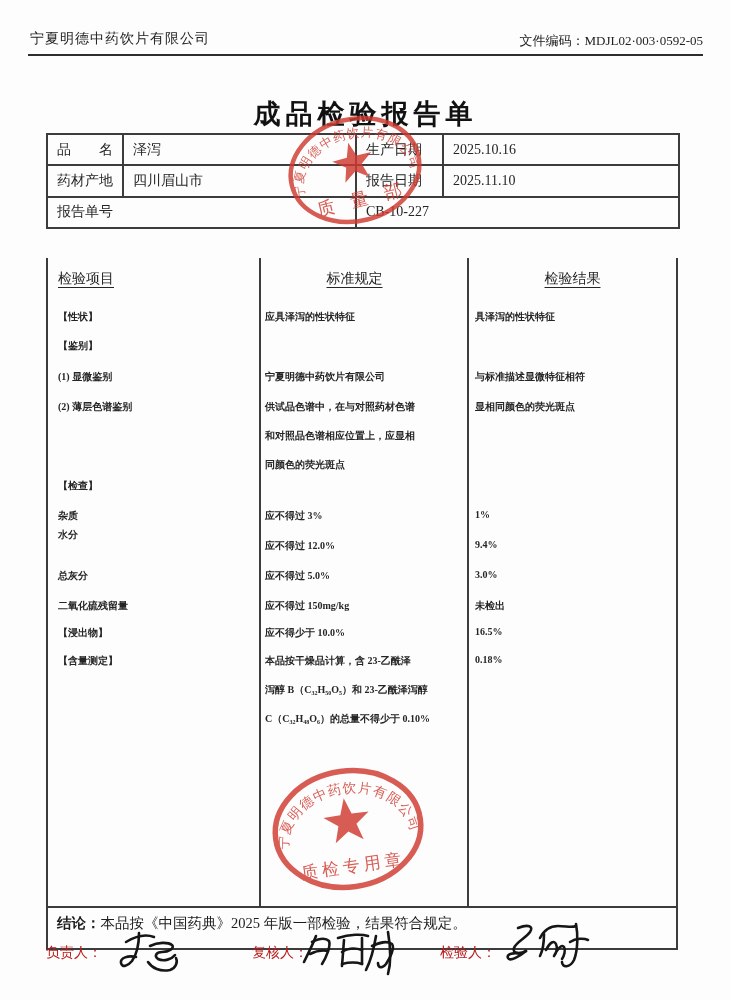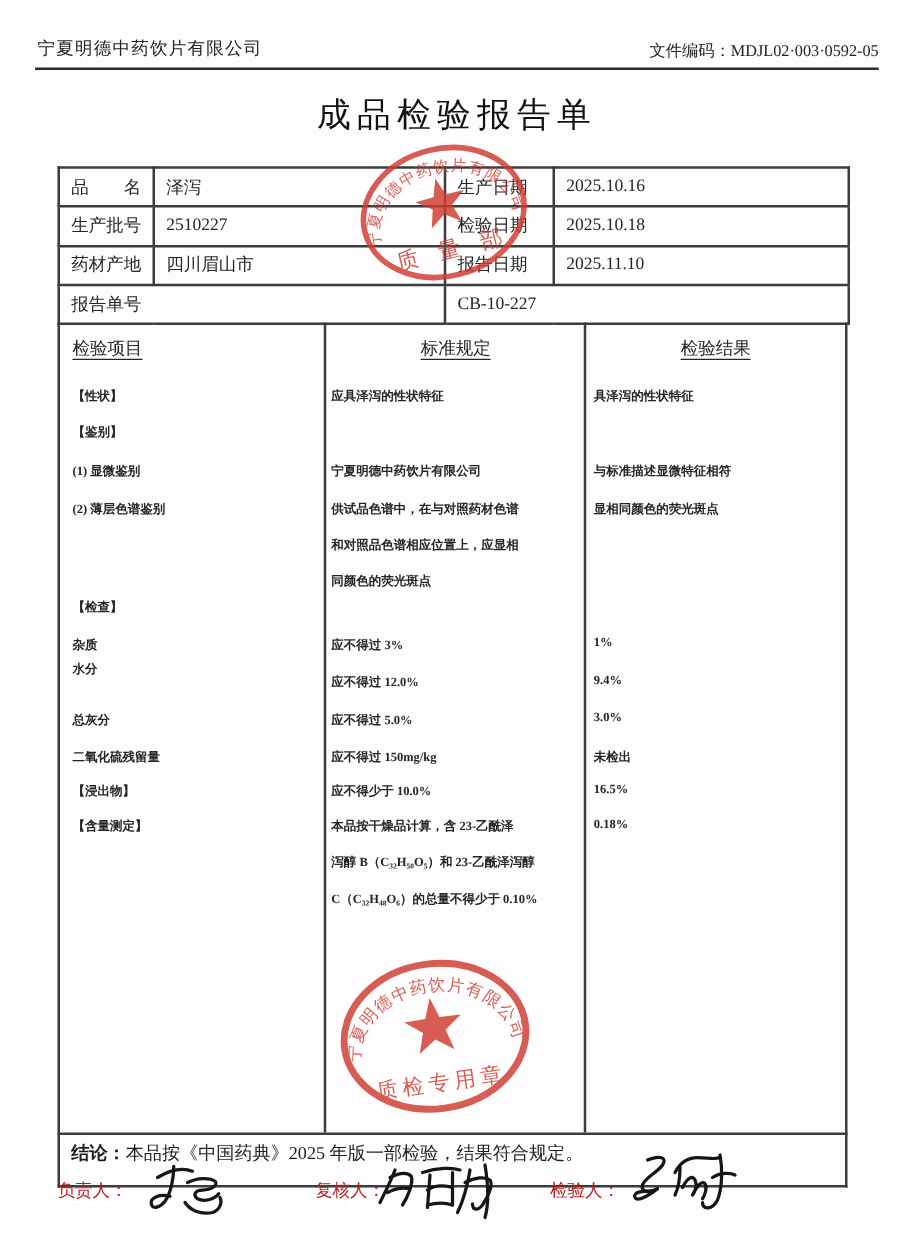--- a/index.html
+++ b/index.html
@@ -3,32 +3,32 @@
 <meta charset="utf-8">
 <style>
   html,body{margin:0;padding:0;background:#ffffff;}
   .page{
     position:relative;width:731px;height:1000px;background:#fdfdfd;
     font-family:"Liberation Serif","DejaVu Serif",serif;color:#222;overflow:hidden;
   }
   .hdr-left{position:absolute;left:30px;top:30px;font-size:14px;letter-spacing:1px;}
   .hdr-right{position:absolute;right:28px;top:32px;font-size:13px;}
   .hdr-rule{position:absolute;left:28px;right:28px;top:54px;height:2px;background:#2e2e2e;}
-  .title{position:absolute;left:0;right:0;top:74px;text-align:center;
-         font-size:27px;font-weight:400;letter-spacing:5px;color:#111;}
+  .title{position:absolute;left:0;right:0;top:96px;text-align:center;
+         font-size:27px;font-weight:700;letter-spacing:5px;color:#111;}
   
   table.info{position:absolute;left:46px;top:133px;width:632px;border-collapse:collapse;table-layout:fixed;}
   table.info td{border:2px solid #3c3c3c;font-size:14px;padding:0 0 0 9px;height:29.3px;vertical-align:middle;color:#252525;}
   
   .spec{position:absolute;left:46px;top:258px;width:632px;height:650px;border:2px solid #3c3c3c;border-top:none;box-sizing:border-box;}
   .vline{position:absolute;top:0;bottom:0;width:2px;background:#3c3c3c;}
   .v1{left:211px}.v2{left:419px}
   .spec .colhead{position:absolute;top:12px;font-size:14px;color:#252525;}
   .spec .colhead span{text-decoration:underline;text-underline-offset:4px;}
-  .h1{left:10px}.h2{left:221px;width:191px;text-align:center}.h3{left:419px;width:211px;text-align:center}
+  .h1{left:10px}.h2{left:211px;width:191px;text-align:center}.h3{left:419px;width:211px;text-align:center}
   .ln{position:absolute;font-size:10px;white-space:nowrap;color:#252525;font-weight:bold;}
   .c1{left:10px}.c2{left:217px}.c3{left:427px}
   
   .concl{position:absolute;left:46px;top:908px;width:632px;height:42px;line-height:30px;
          border:2px solid #3c3c3c;border-top:none;box-sizing:border-box;padding-left:9px;font-size:14.5px;color:#1d1d1d;}
   .concl b{font-weight:700;}
   .signlabel{position:absolute;top:944px;font-size:14px;color:#b91c1c;}
   .sl1{left:46px}.sl2{left:252px}.sl3{left:440px}
   .sig{position:absolute;}
   .sig path{fill:none;stroke:#161616;stroke-width:2.6;stroke-linecap:round;stroke-linejoin:round;}
@@ -53,26 +53,20 @@
         <col style="width:233px">
         <col style="width:87px">
         <col style="width:236px">
       </colgroup>
     <tbody>
         <tr>
       <td>品　　名</td>
       <td>泽泻</td>
       <td>生产日期</td>
       <td>2025.10.16</td>
-    </tr>
-    <tr>
-      <td>生产批号</td>
-      <td>2510227</td>
-      <td>检验日期</td>
-      <td>2025.10.18</td>
     </tr>
     <tr>
       <td>药材产地</td>
       <td>四川眉山市</td>
       <td>报告日期</td>
       <td>2025.11.10</td>
     </tr>
     <tr>
       <td colspan="2">报告单号</td>
       <td colspan="2">CB-10-227</td>

